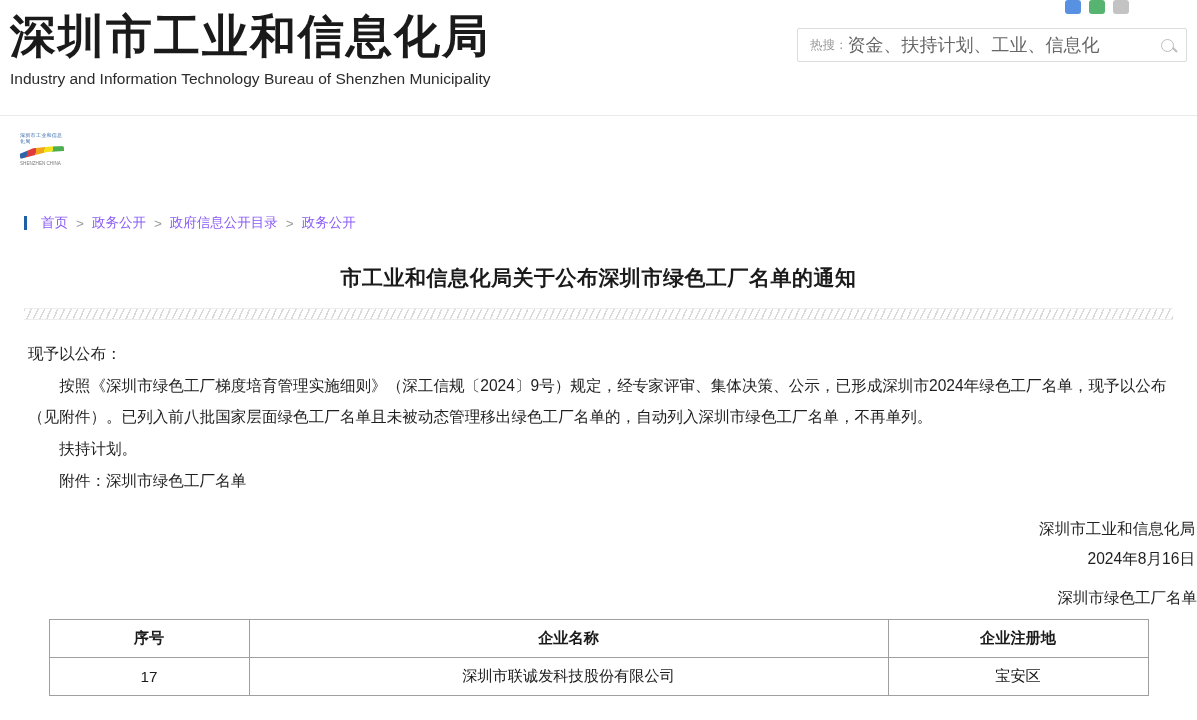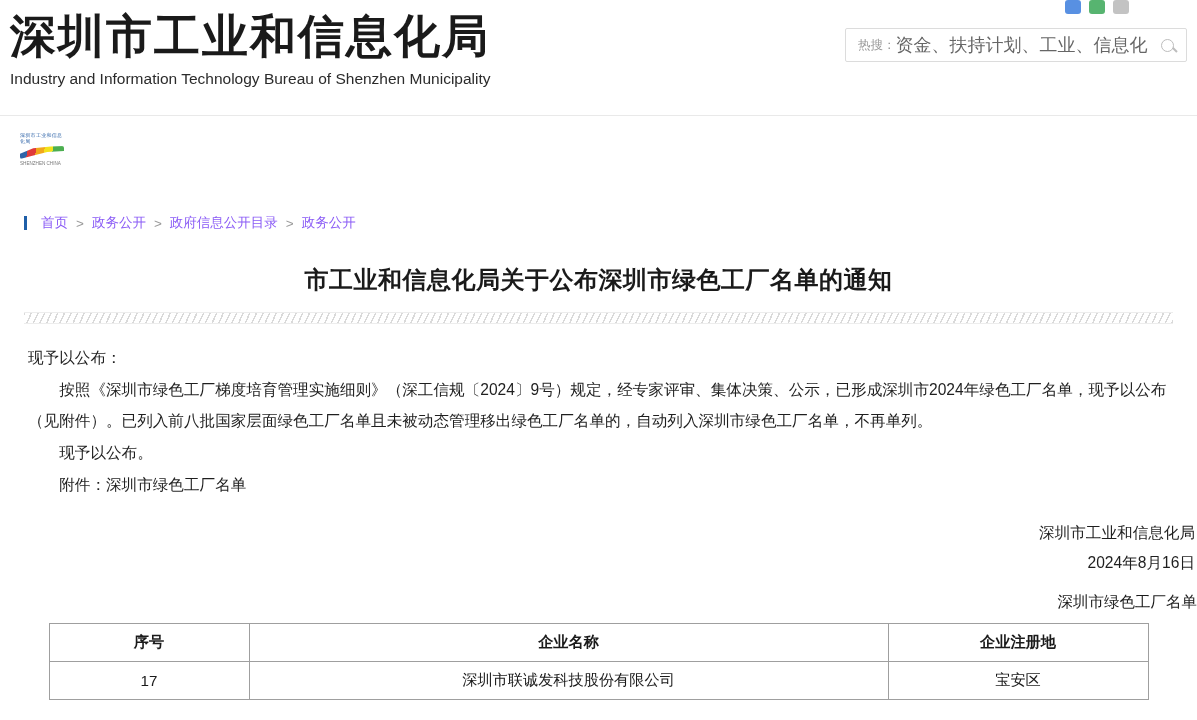--- a/index.html
+++ b/index.html
@@ -57,21 +57,21 @@
     opacity: .85;
   }
   .hicon.blue { background: #3b7ddd; }
   .hicon.green { background: #3aa757; }
   .hicon.grey { background: #b8b8b8; }
 
   .searchbox {
     position: absolute;
     right: 10px;
     top: 28px;
-    width: 342px;
+    width: 390px;
     height: 34px;
     border: 1px solid #dcdcdc;
     border-radius: 2px;
     background: #fff;
     display: flex;
     align-items: center;
     padding: 0 8px 0 12px;
   }
   .search-hot {
     font-size: 12.5px;
@@ -149,21 +149,21 @@
     background: #1f5fa8;
     margin-right: 6px;
   }
   .bc-sep { color: #9a9a9a; }
   .bc-item { color: #8b5cf6; }
 
   .doc-title {
     text-align: center;
     font-family: "Liberation Sans", sans-serif;
     font-weight: bold;
-    font-size: 24px;
+    font-size: 21px;
     color: #1a1a1a;
     margin: 22px 0 0 0;
     letter-spacing: .5px;
   }
   .doc-meta {
     text-align: center;
     font-size: 13.5px;
     color: #4a4a4a;
     margin-top: 18px;
   }
@@ -272,21 +272,21 @@
   </div>
 
   <h1 class="doc-title">市工业和信息化局关于公布深圳市绿色工厂名单的通知</h1>
 
 
   <div class="hatch"></div>
 
   <div class="body-text">
     <p class="p">现予以公布：</p>
     <p class="p indent">按照《深圳市绿色工厂梯度培育管理实施细则》（深工信规〔2024〕9号）规定，经专家评审、集体决策、公示，已形成深圳市2024年绿色工厂名单，现予以公布（见附件）。已列入前八批国家层面绿色工厂名单且未被动态管理移出绿色工厂名单的，自动列入深圳市绿色工厂名单，不再单列。</p>
-    <p class="p indent">现予以公布。</p>
+    <p class="p indent">扶持计划。</p>
     <p class="p indent">附件：深圳市绿色工厂名单</p>
   </div>
 
   <div class="sig">
     <div>深圳市工业和信息化局</div>
     <div>2024年8月16日</div>
   </div>
 
   <div class="table-caption">深圳市绿色工厂名单</div>
 

